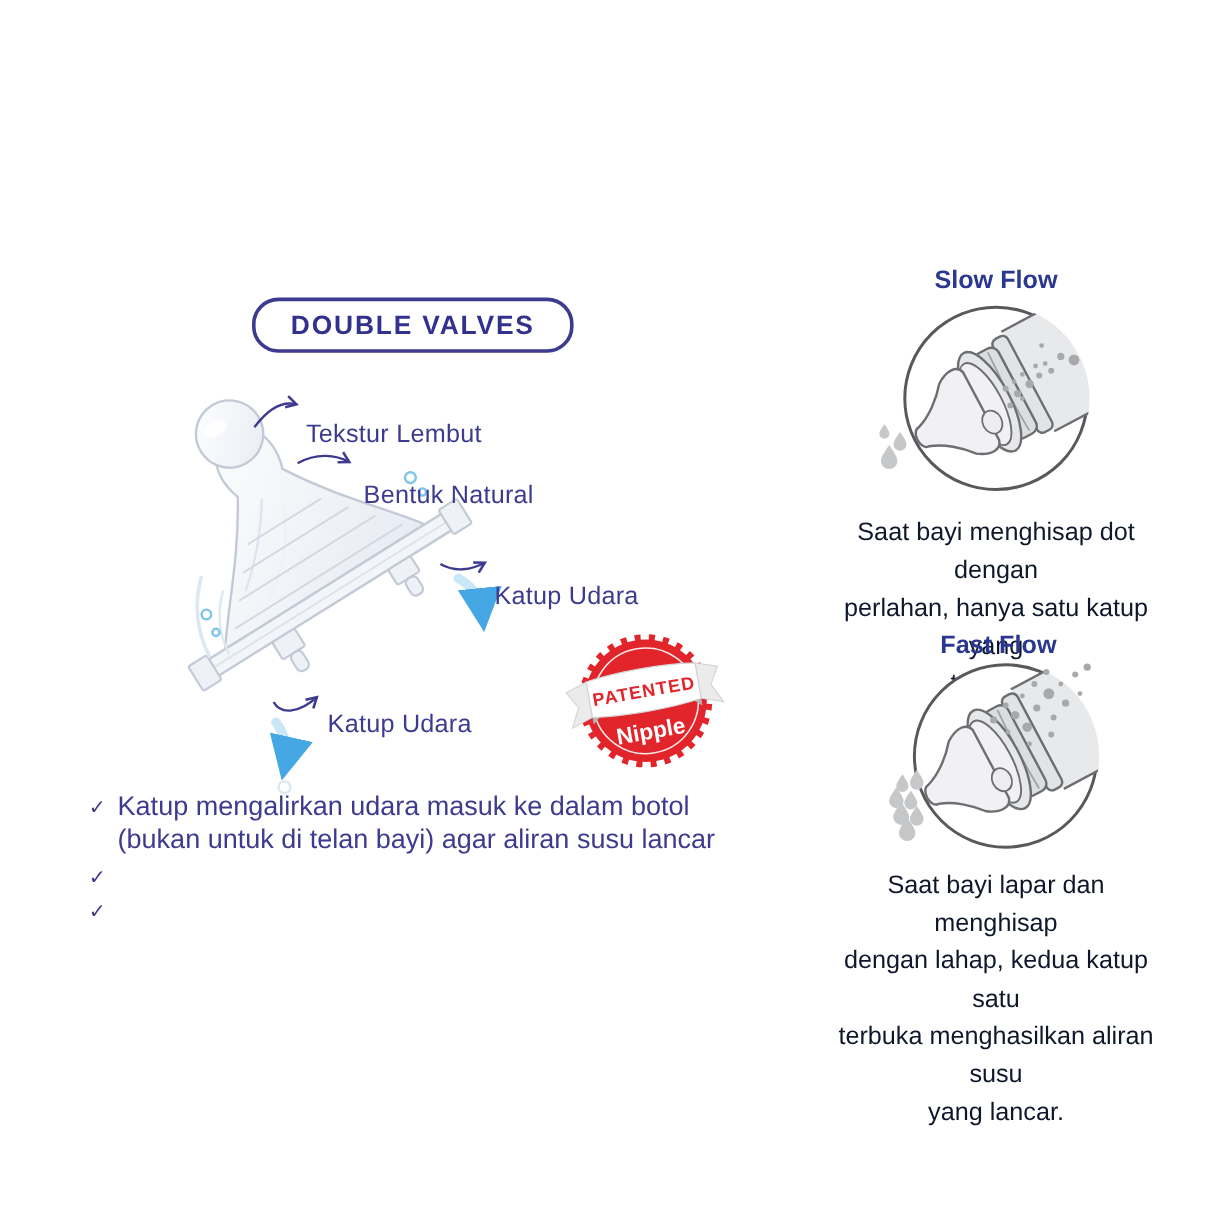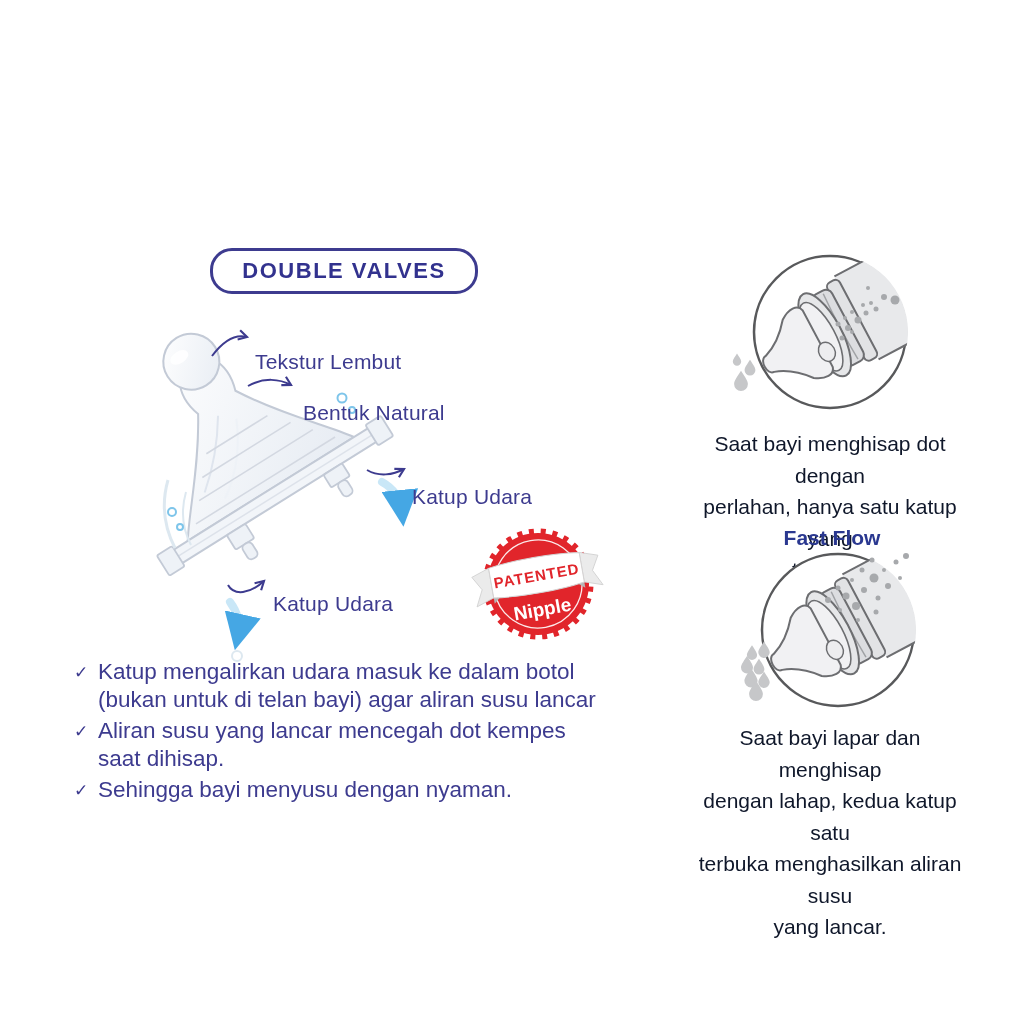--- a/index.html
+++ b/index.html
@@ -145,29 +145,27 @@
   </svg>
 
   <div class="abs benefits">
     <div class="benefit">
       <span class="check">✓</span>
       <span class="btxt">Katup mengalirkan udara masuk ke dalam botol
 (bukan untuk di telan bayi) agar aliran susu lancar</span>
     </div>
     <div class="benefit">
       <span class="check">✓</span>
-      <span class="btxt">Aliran susu yang lancar mencegah dot kempes
-saat dihisap.</span>
     </div>
     <div class="benefit">
       <span class="check">✓</span>
-      <span class="btxt">Sehingga bayi menyusu dengan nyaman.</span>
     </div>
   </div>
 
+  <div class="abs flow-title ft-slow">Slow Flow</div>
   <svg class="abs" style="left:700px; top:228px;" width="300" height="212" viewBox="0 0 300 212">
     <defs>
       <clipPath id="clipS">
           <circle cx="130" cy="104" r="78"></circle>
         </clipPath>
       <path id="dropS" d="M0,-8 C2.5,-4 6,0.5 6,3.5 A6,6 0 1 1 -6,3.5 C-6,0.5 -2.5,-4 0,-8 Z"></path>
     </defs>
     <circle cx="130" cy="104" r="76" fill="#ffffff" stroke="#58595b" stroke-width="2.5"></circle>
     <g clip-path="url(#clipS)">
       <g transform="translate(130,104) rotate(-28)">

